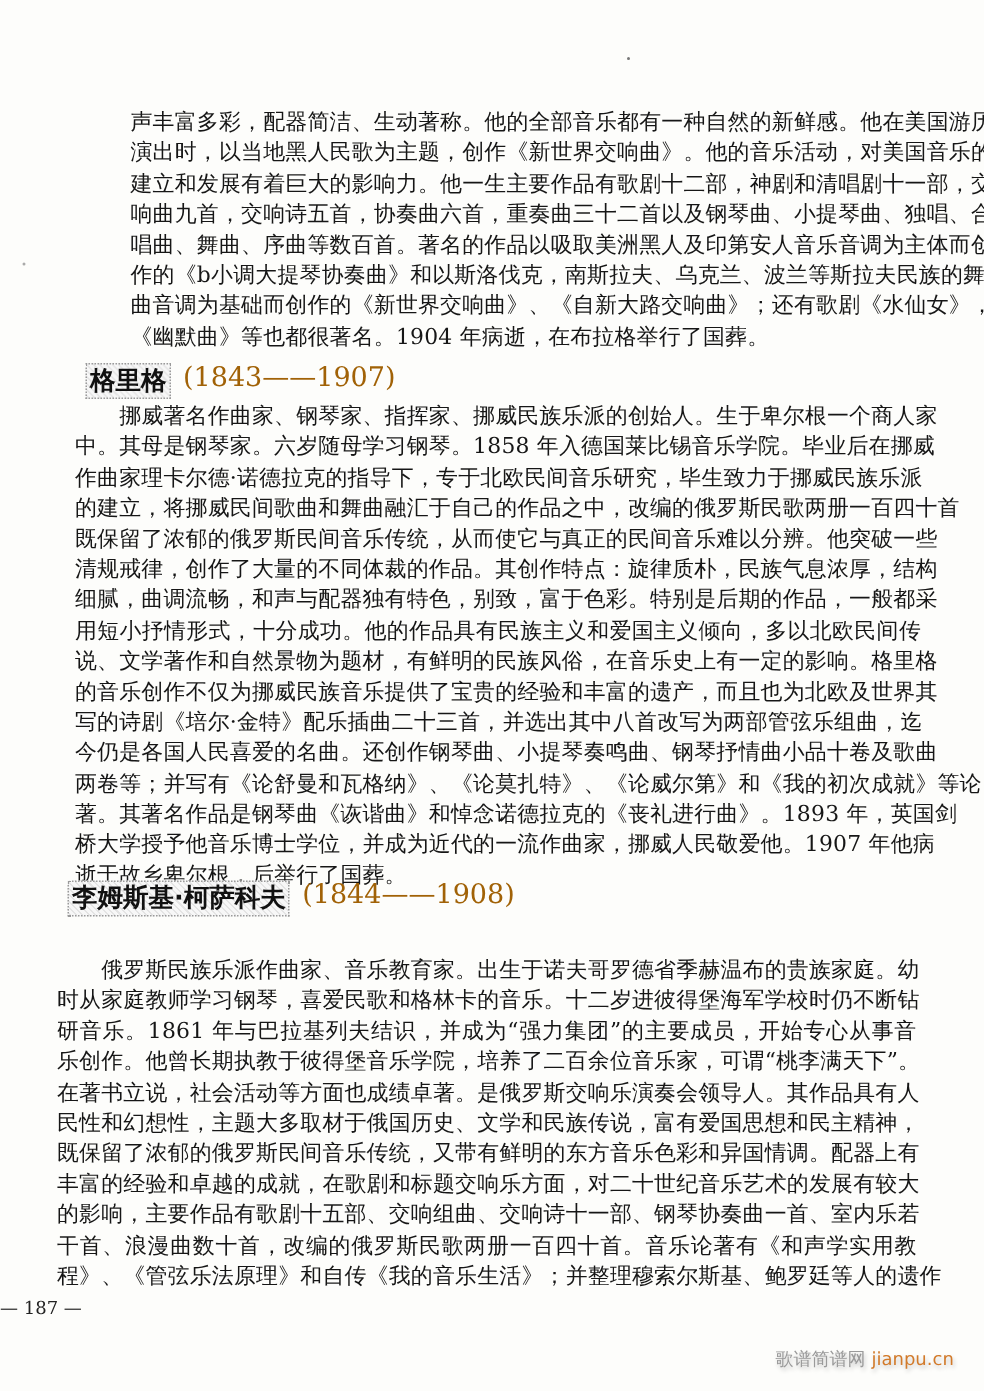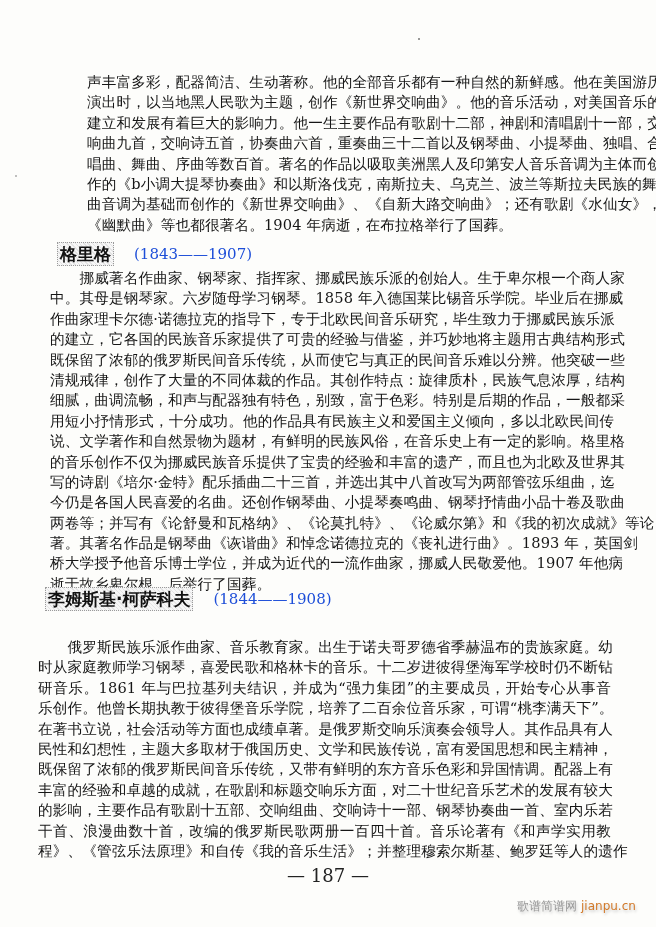--- a/index.html
+++ b/index.html
@@ -12,31 +12,31 @@
   }
   .page { position: absolute; left: 0; top: 0; width: 656px; height: 927px; }
   .textblock {
     position: absolute; left: 50px; width: 564px;
     font-size: 14.6px; line-height: 20.4px;
     text-align: justify; text-align-last: left;
     letter-spacing: 0.15px;
   }
   .line { display: block; white-space: nowrap; height: 20.4px; text-align-last: justify; text-align: justify; }
   .line.last { text-align-last: left; }
-  .heading-row { position: absolute; left: 57px; height: 24px; display: flex; align-items: center; }
+  .heading-row { position: absolute; left: 57px; height: 24px; display: flex; align-items: flex-start; }
   .heading-name {
     font-family: "DejaVu Sans", "Liberation Sans", sans-serif;
     font-size: 17px; font-weight: bold; color: #111;
     background: repeating-linear-gradient(45deg, #e4e4e4 0 1px, #f7f7f7 1px 3px);
     border: 1px dotted #9a9a9a; padding: 0 2px; line-height: 22px;
   }
-  .heading-dates { font-size: 15px; margin-left: 20px; line-height: 20px; color: #1d4ed8; }
+  .heading-dates { font-size: 18px; margin-left: 8px; line-height: 20px; color: #a16207; }
   .page-number {
-    position: absolute; left: 0; width: 656px; top: 865px; text-align: center;
-    font-size: 18px; color: #222;
+    position: absolute; left: 0; width: 656px; top: 865px; text-align: left;
+    font-size: 12px; color: #222;
   }
   .watermark {
     position: absolute; left: 517px; top: 898px;
     font-family: "DejaVu Sans", "Liberation Sans", sans-serif; font-size: 12px;
     color: #9a9a9a; text-shadow: 1px 2px 3px #c8c8c8;
   }
   .watermark .domain { color: #d27a2a; margin-left: 4px; }
   .speck { position: absolute; width: 2px; height: 2px; background: #777; border-radius: 1px; }
 </style>
 </head>
@@ -60,21 +60,21 @@
 
   <div class="heading-row" style="top:242px;">
     <span class="heading-name">格里格</span>
     <span class="heading-dates">(1843——1907)</span>
   </div>
 
   <div class="textblock" style="top:268px;">
     <span class="line">　　挪威著名作曲家、钢琴家、指挥家、挪威民族乐派的创始人。生于卑尔根一个商人家</span>
     <span class="line">中。其母是钢琴家。六岁随母学习钢琴。1858 年入德国莱比锡音乐学院。毕业后在挪威</span>
     <span class="line">作曲家理卡尔德·诺德拉克的指导下，专于北欧民间音乐研究，毕生致力于挪威民族乐派</span>
-    <span class="line">的建立，它各国的民族音乐家提供了可贵的经验与借鉴，并巧妙地将主题用古典结构形式</span>
+    <span class="line">的建立，将挪威民间歌曲和舞曲融汇于自己的作品之中，改编的俄罗斯民歌两册一百四十首</span>
     <span class="line">既保留了浓郁的俄罗斯民间音乐传统，从而使它与真正的民间音乐难以分辨。他突破一些</span>
     <span class="line">清规戒律，创作了大量的不同体裁的作品。其创作特点：旋律质朴，民族气息浓厚，结构</span>
     <span class="line">细腻，曲调流畅，和声与配器独有特色，别致，富于色彩。特别是后期的作品，一般都采</span>
     <span class="line">用短小抒情形式，十分成功。他的作品具有民族主义和爱国主义倾向，多以北欧民间传</span>
     <span class="line">说、文学著作和自然景物为题材，有鲜明的民族风俗，在音乐史上有一定的影响。格里格</span>
     <span class="line">的音乐创作不仅为挪威民族音乐提供了宝贵的经验和丰富的遗产，而且也为北欧及世界其</span>
     <span class="line">写的诗剧《培尔·金特》配乐插曲二十三首，并选出其中八首改写为两部管弦乐组曲，迄</span>
     <span class="line">今仍是各国人民喜爱的名曲。还创作钢琴曲、小提琴奏鸣曲、钢琴抒情曲小品十卷及歌曲</span>
     <span class="line">两卷等；并写有《论舒曼和瓦格纳》、《论莫扎特》、《论威尔第》和《我的初次成就》等论</span>
     <span class="line">著。其著名作品是钢琴曲《诙谐曲》和悼念诺德拉克的《丧礼进行曲》。1893 年，英国剑</span>

